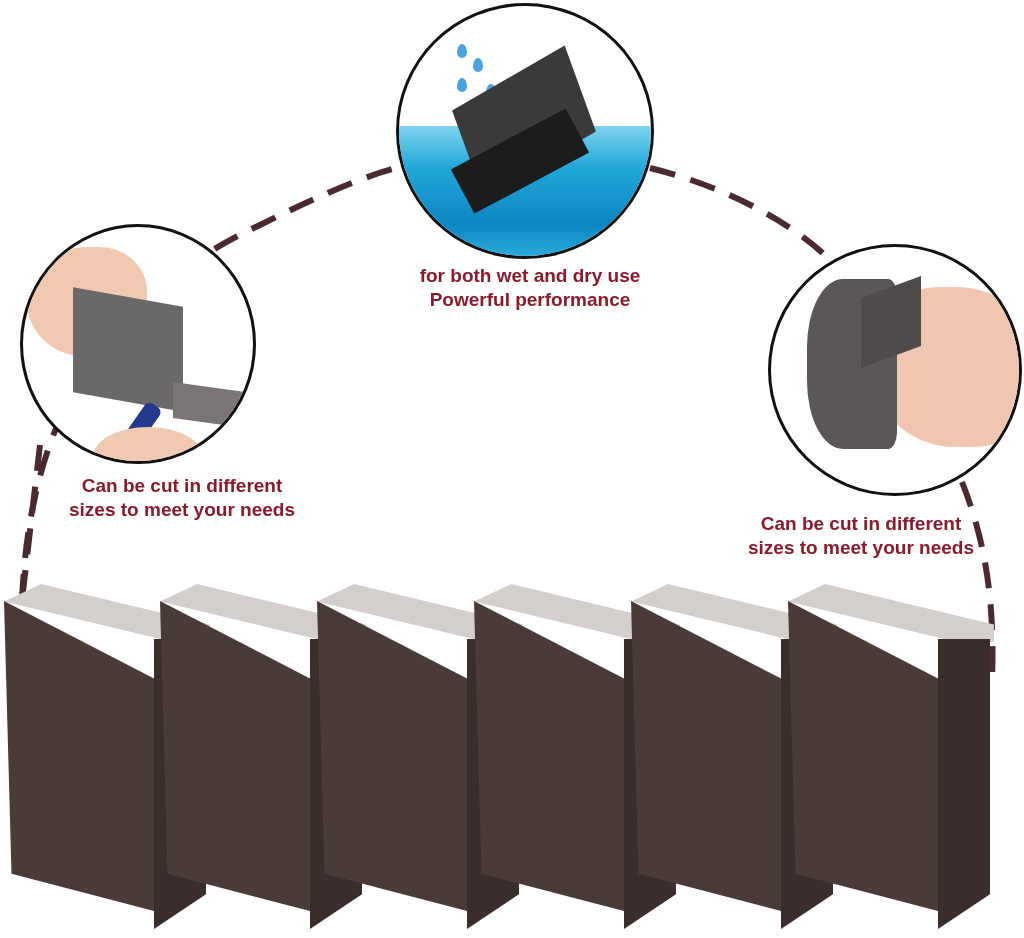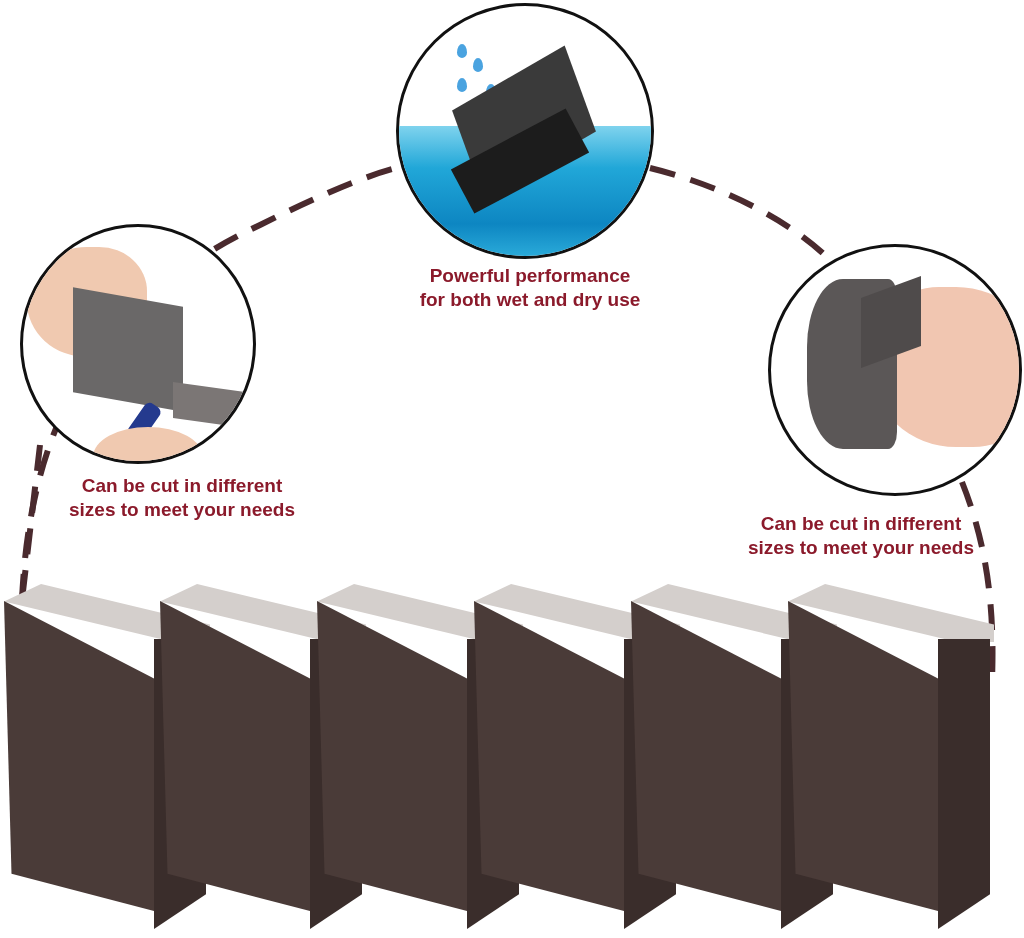--- a/index.html
+++ b/index.html
@@ -53,22 +53,22 @@
   <div style="position:absolute; left:70px; top:200px; width:110px; height:60px; background:#f0c9b0; border-radius:50%;"></div>
 </div>
 
 <div class="circle" style="left:768px; top:244px; width:254px; height:252px;">
   <div style="position:absolute; left:100px; top:40px; width:170px; height:160px; background:#f1c6b1; border-radius:40% 50% 40% 50%;"></div>
   <div style="position:absolute; left:36px; top:32px; width:90px; height:170px; background:#5b5757; border-radius:40% 10% 10% 40%;"></div>
   <div style="position:absolute; left:90px; top:40px; width:60px; height:70px; background:#4f4b4b; transform:skewY(-20deg);"></div>
 </div>
 
 <div class="caption" style="left:408px; top:264px; width:244px;">
+  <div>for both wet and dry use</div>
   <div>Powerful performance</div>
-  <div>for both wet and dry use</div>
 </div>
 <div class="caption" style="left:52px; top:474px; width:260px;">
   <div>Can be cut in different</div>
   <div>sizes to meet your needs</div>
 </div>
 <div class="caption" style="left:730px; top:512px; width:262px;">
   <div>Can be cut in different</div>
   <div>sizes to meet your needs</div>
 </div>
 

